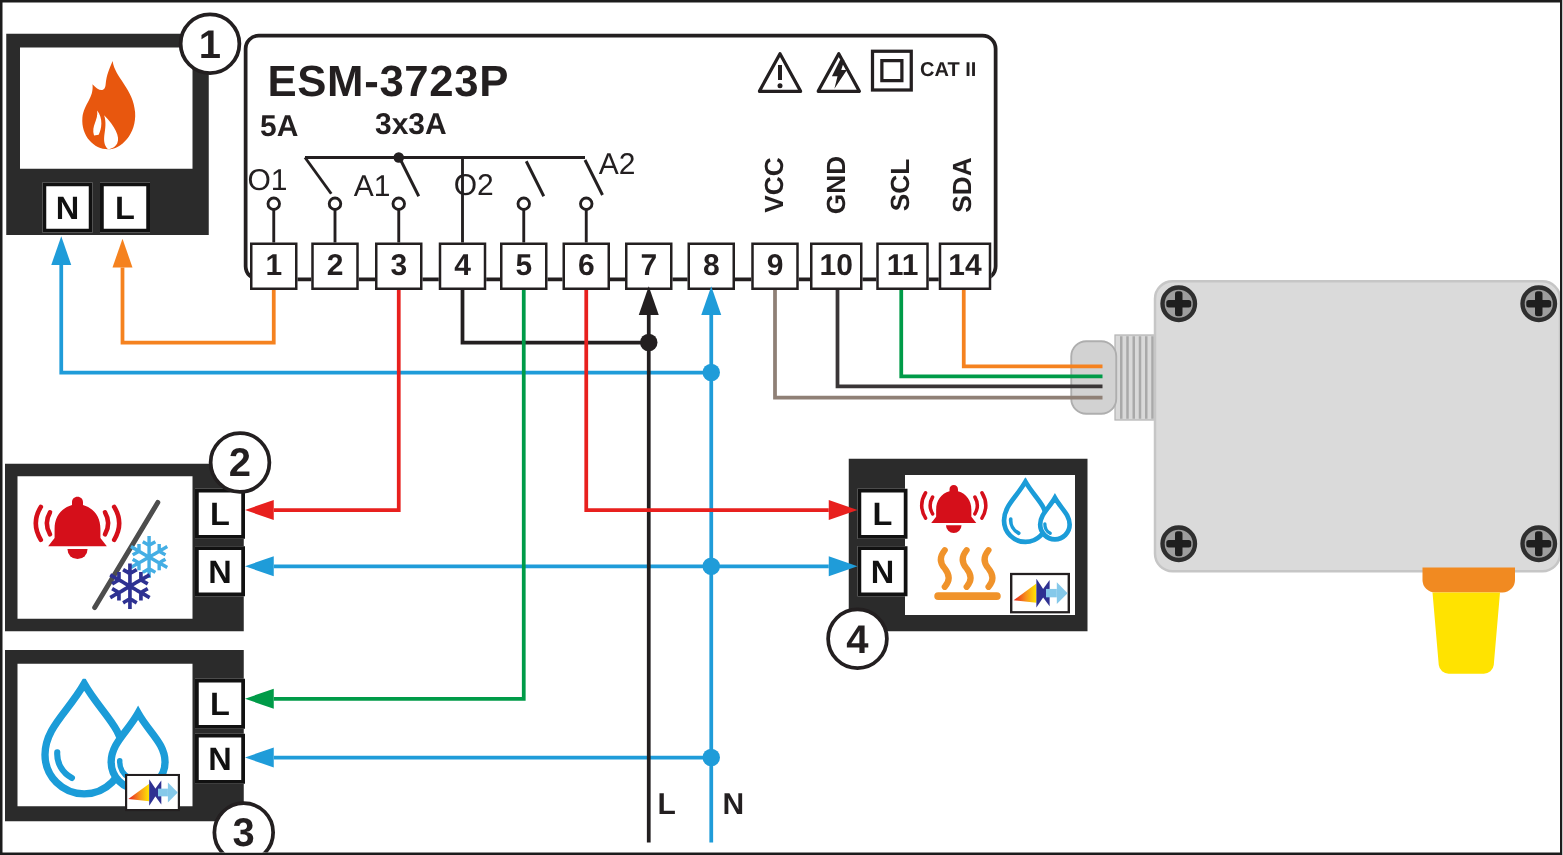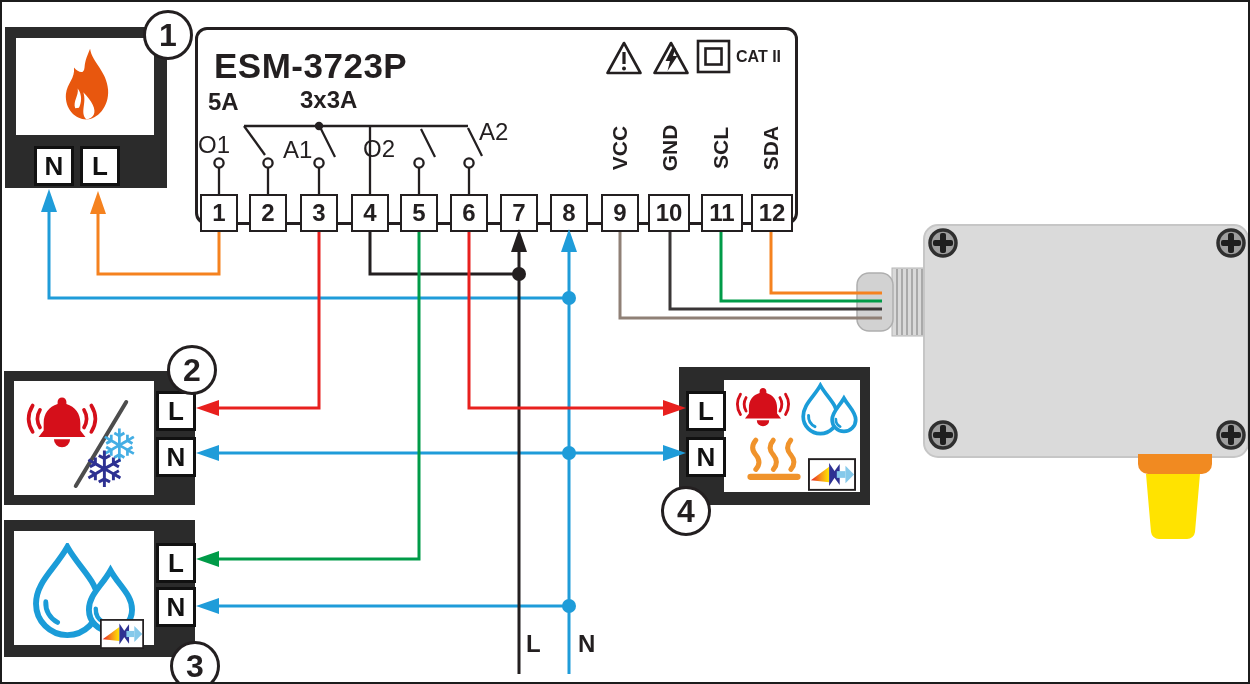--- a/index.html
+++ b/index.html
@@ -120,21 +120,21 @@
   <div class="abs term" style="left:247px;">2</div>
   <div class="abs term" style="left:298px;">3</div>
   <div class="abs term" style="left:349px;">4</div>
   <div class="abs term" style="left:398px;">5</div>
   <div class="abs term" style="left:448px;">6</div>
   <div class="abs term" style="left:498px;">7</div>
   <div class="abs term" style="left:548px;">8</div>
   <div class="abs term" style="left:599px;">9</div>
   <div class="abs term" style="left:646px;width:38px;">10</div>
   <div class="abs term" style="left:699px;width:38px;">11</div>
-  <div class="abs term" style="left:749px;width:38px;">12</div>
+  <div class="abs term" style="left:749px;width:38px;">14</div>
 
   <div class="abs dev" style="left:3px;top:25px;width:162px;height:161px;">
     <div class="panel" style="left:11px;top:11px;width:138px;height:97px;">
       <svg class="abs" style="left:40px;top:7px;" width="62" height="82" viewBox="0 0 100 120">
         <path d="M55 0 C58 22 82 36 84 66 C86 94 66 114 49 114 C31 114 14 97 16 73 C18 55 31 48 29 30 C36 38 45 42 46 30 C47 18 51 10 55 0 Z" fill="#e8570e"></path>
         <path d="M49 114 C38 102 50 88 44 70 C58 84 65 98 61 106 C58 112 53 113 49 114 Z" fill="#fff"></path>
         <path d="M31 96 C27 84 37 76 35 64 C43 74 41 88 37 95 Z" fill="#fff"></path>
       </svg>
     </div>
     <div class="dterm" style="left:29px;top:119px;">N</div>

